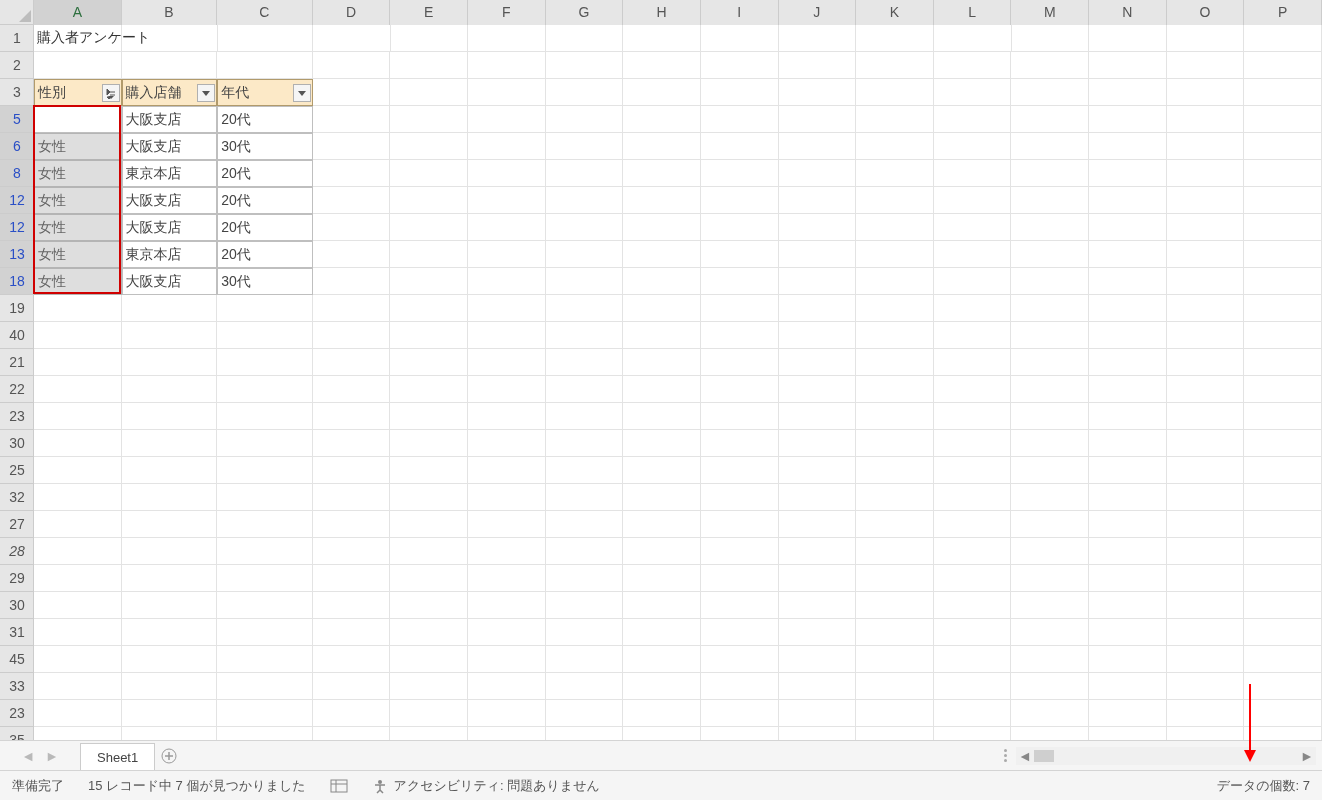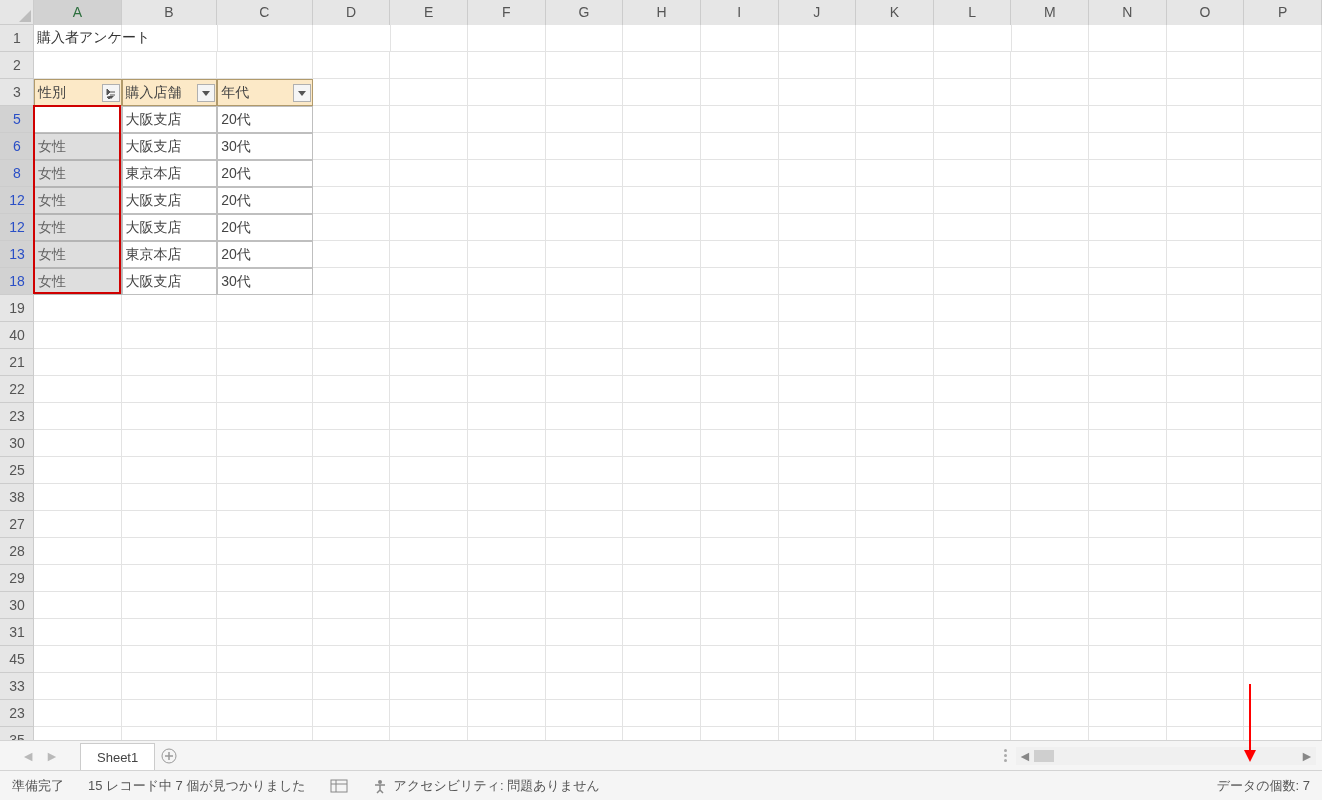--- a/index.html
+++ b/index.html
@@ -91,23 +91,23 @@
       <div class="row-h filtered sel-range" style="height: 27px;">12</div>
       <div class="row-h filtered sel-range" style="height: 27px;">13</div>
       <div class="row-h filtered sel-range" style="height: 27px;">18</div>
       <div class="row-h" style="height: 27px;">19</div>
       <div class="row-h" style="height: 27px;">40</div>
       <div class="row-h" style="height: 27px;">21</div>
       <div class="row-h" style="height: 27px;">22</div>
       <div class="row-h" style="height: 27px;">23</div>
       <div class="row-h" style="height: 27px;">30</div>
       <div class="row-h" style="height: 27px;">25</div>
-      <div class="row-h" style="height: 27px;">38</div>
+      <div class="row-h" style="height: 27px;">32</div>
       <div class="row-h" style="height: 27px;">27</div>
-      <div class="row-h" style="height: 27px;">28</div>
+      <div class="row-h" style="height: 27px; font-style: italic;">28</div>
       <div class="row-h" style="height: 27px;">29</div>
       <div class="row-h" style="height: 27px;">30</div>
       <div class="row-h" style="height: 27px;">31</div>
       <div class="row-h" style="height: 27px;">45</div>
       <div class="row-h" style="height: 27px;">33</div>
       <div class="row-h" style="height: 27px;">23</div>
       <div class="row-h" style="height: 27px;">35</div>
     </div>
 
   <div class="grid" id="grid">

